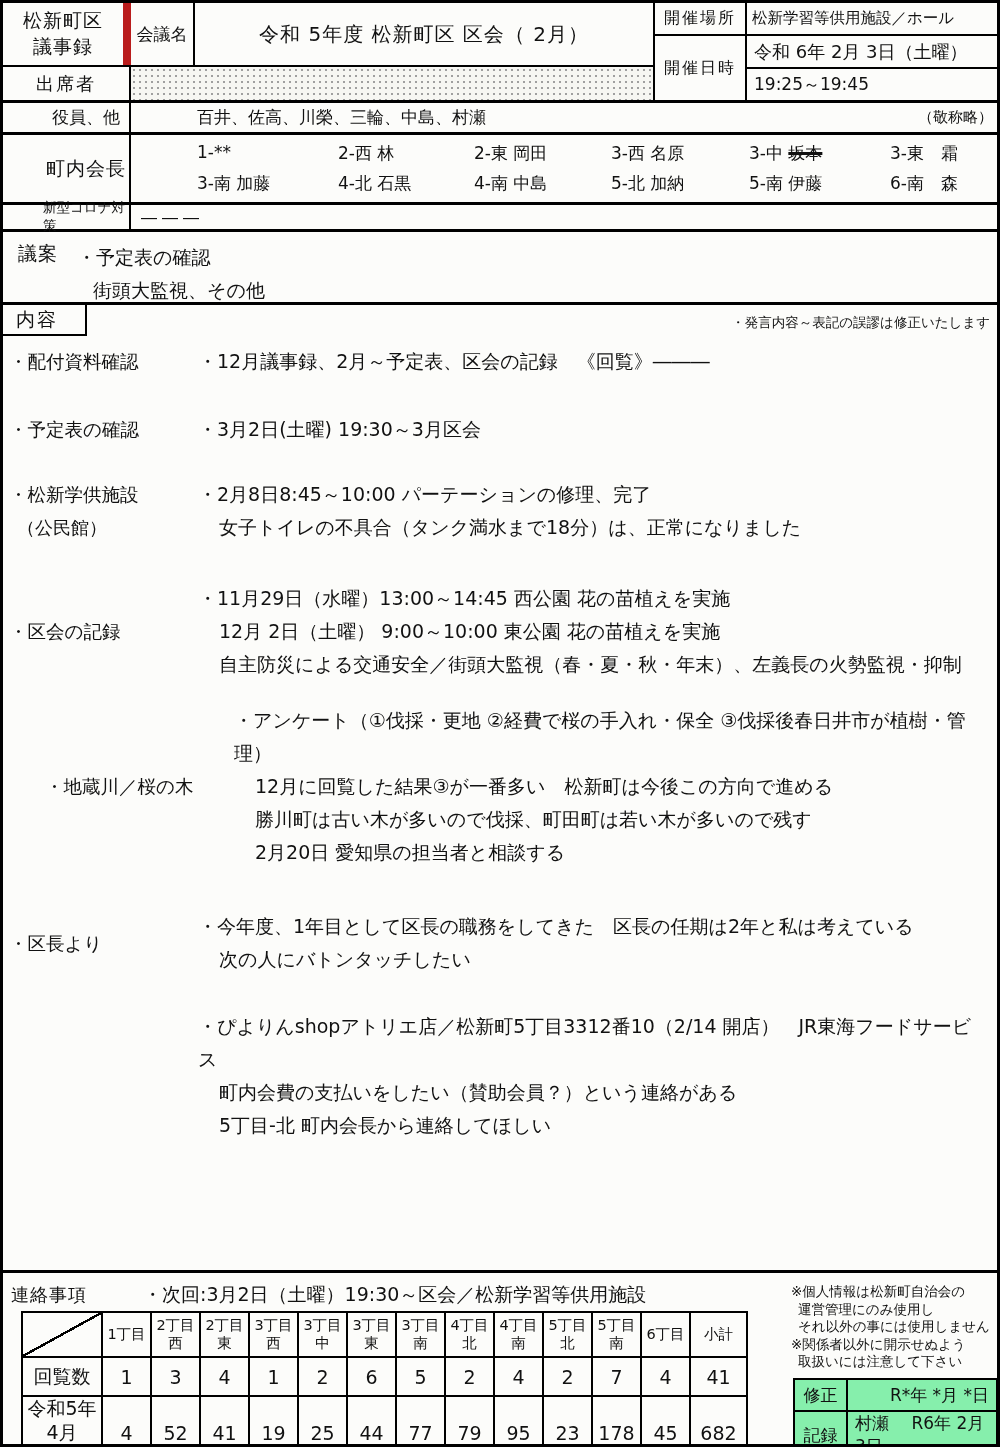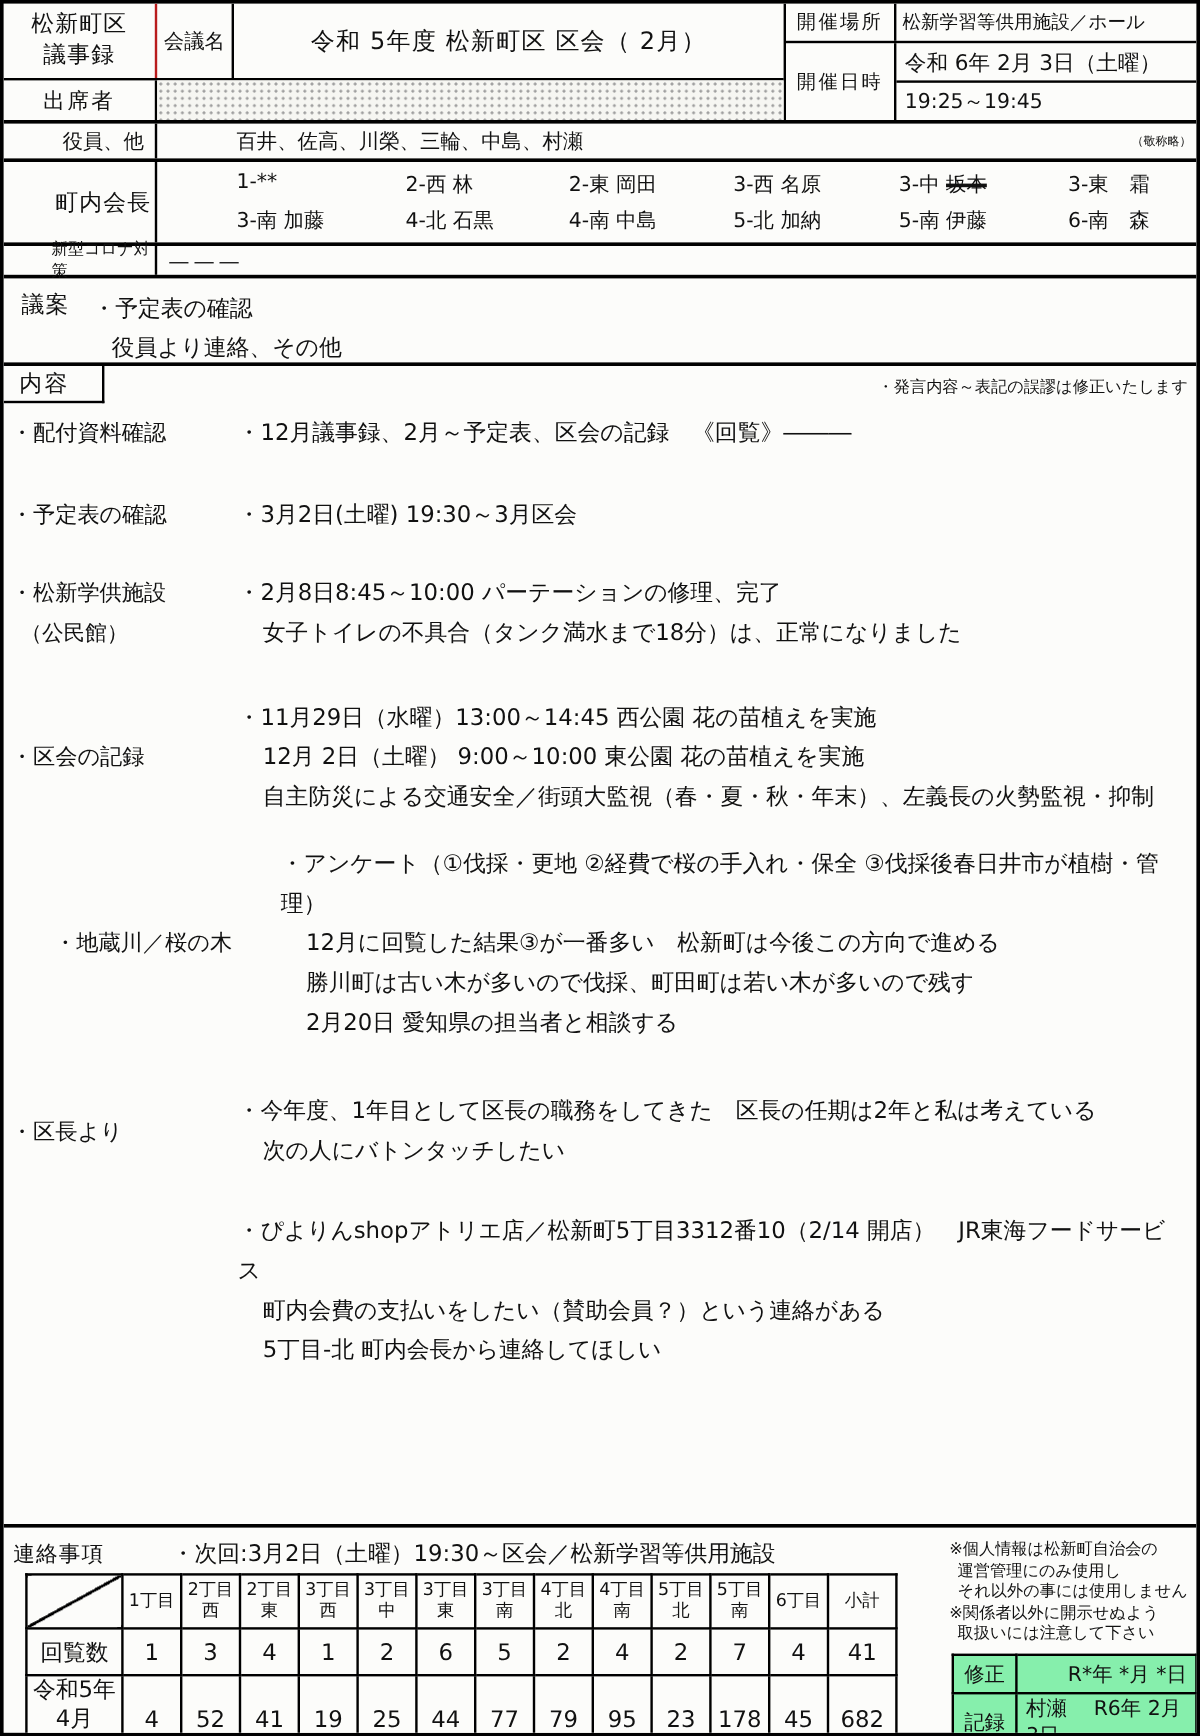--- a/index.html
+++ b/index.html
@@ -16,21 +16,21 @@
     margin: 0 auto;
     background: #fcfcfa;
     border: 3px solid #000;
     overflow: hidden;
   }
   
   .top-block { display: flex; height: 100px; border-bottom: 3px solid #000; }
   .top-left { width: 652px; border-right: 2px solid #000; display: flex; flex-direction: column; }
   .tl-row1 { display: flex; height: 64px; border-bottom: 2px solid #000; }
   .c-title {
-    width: 128px; border-right: 2px solid #b91c1c;
+    width: 128px; border-right: 8px solid #b91c1c;
     display: flex; flex-direction: column; align-items: center; justify-content: center;
     font-size: 19px; line-height: 1.35; letter-spacing: 1px;
   }
   .c-kaigimei { width: 64px; border-right: 2px solid #000; display: flex; align-items: center; justify-content: center; font-size: 17px; }
   .c-meeting { flex: 1; display: flex; align-items: center; justify-content: center; font-size: 20px; letter-spacing: 1px; }
   .tl-row2 { display: flex; flex: 1; }
   .c-attend-label { width: 128px; border-right: 2px solid #000; display: flex; align-items: center; justify-content: center; font-size: 18px; letter-spacing: 2px; }
   .c-attend-value {
     flex: 1;
     background-color: #f6f6f2;
@@ -45,21 +45,21 @@
   .c-dt-label { width: 92px; border-right: 2px solid #000; display: flex; align-items: center; justify-content: center; font-size: 16px; letter-spacing: 2px; }
   .c-dt-values { flex: 1; display: flex; flex-direction: column; }
   .c-date { height: 33px; border-bottom: 2px solid #000; display: flex; align-items: center; padding-left: 7px; font-size: 18px; }
   .c-time { flex: 1; display: flex; align-items: center; padding-left: 7px; font-size: 17px; }
   
   .hrow { display: flex; border-bottom: 3px solid #000; }
   .hrow .rlabel { width: 128px; border-right: 2px solid #000; display: flex; align-items: center; justify-content: center; flex-shrink: 0; padding-left: 40px; }
   .officers-row { height: 32px; }
   .officers-row .rlabel { font-size: 17px; }
   .officers-row .rcontent { flex: 1; display: flex; align-items: center; justify-content: space-between; padding: 0 4px 0 66px; font-size: 17px; }
-  .officers-row .note { font-size: 10px; }
+  .officers-row .note { font-size: 15px; }
   .chairmen-row { height: 70px; }
   .chairmen-row .rlabel { font-size: 19px; letter-spacing: 1px; }
   .chairmen-grid {
     flex: 1; display: grid;
     grid-template-columns: 141px 136px 137px 138px 141px auto;
     align-content: space-evenly;
     padding-left: 66px; font-size: 17px;
   }
   .strike { text-decoration: line-through; text-decoration-thickness: 2.5px; }
   .covid-row { height: 27px; }
@@ -179,21 +179,21 @@
 
   <div class="hrow covid-row">
     <div class="rlabel">新型コロナ対策</div>
     <div class="rcontent">―――</div>
   </div>
 
   <div class="agenda">
     <div class="alabel">議案</div>
     <div class="alines">
       <div>・予定表の確認</div>
-      <div class="l2">役員より連絡、その他</div>
+      <div class="l2">街頭大監視、その他</div>
     </div>
   </div>
 
   <div class="content">
     <div class="naiyo-tab">内容</div>
     <div class="correction-note">・発言内容～表記の誤謬は修正いたします</div>
     <div class="sections">
 
       <div class="section mb1">
         <div class="slabels">

